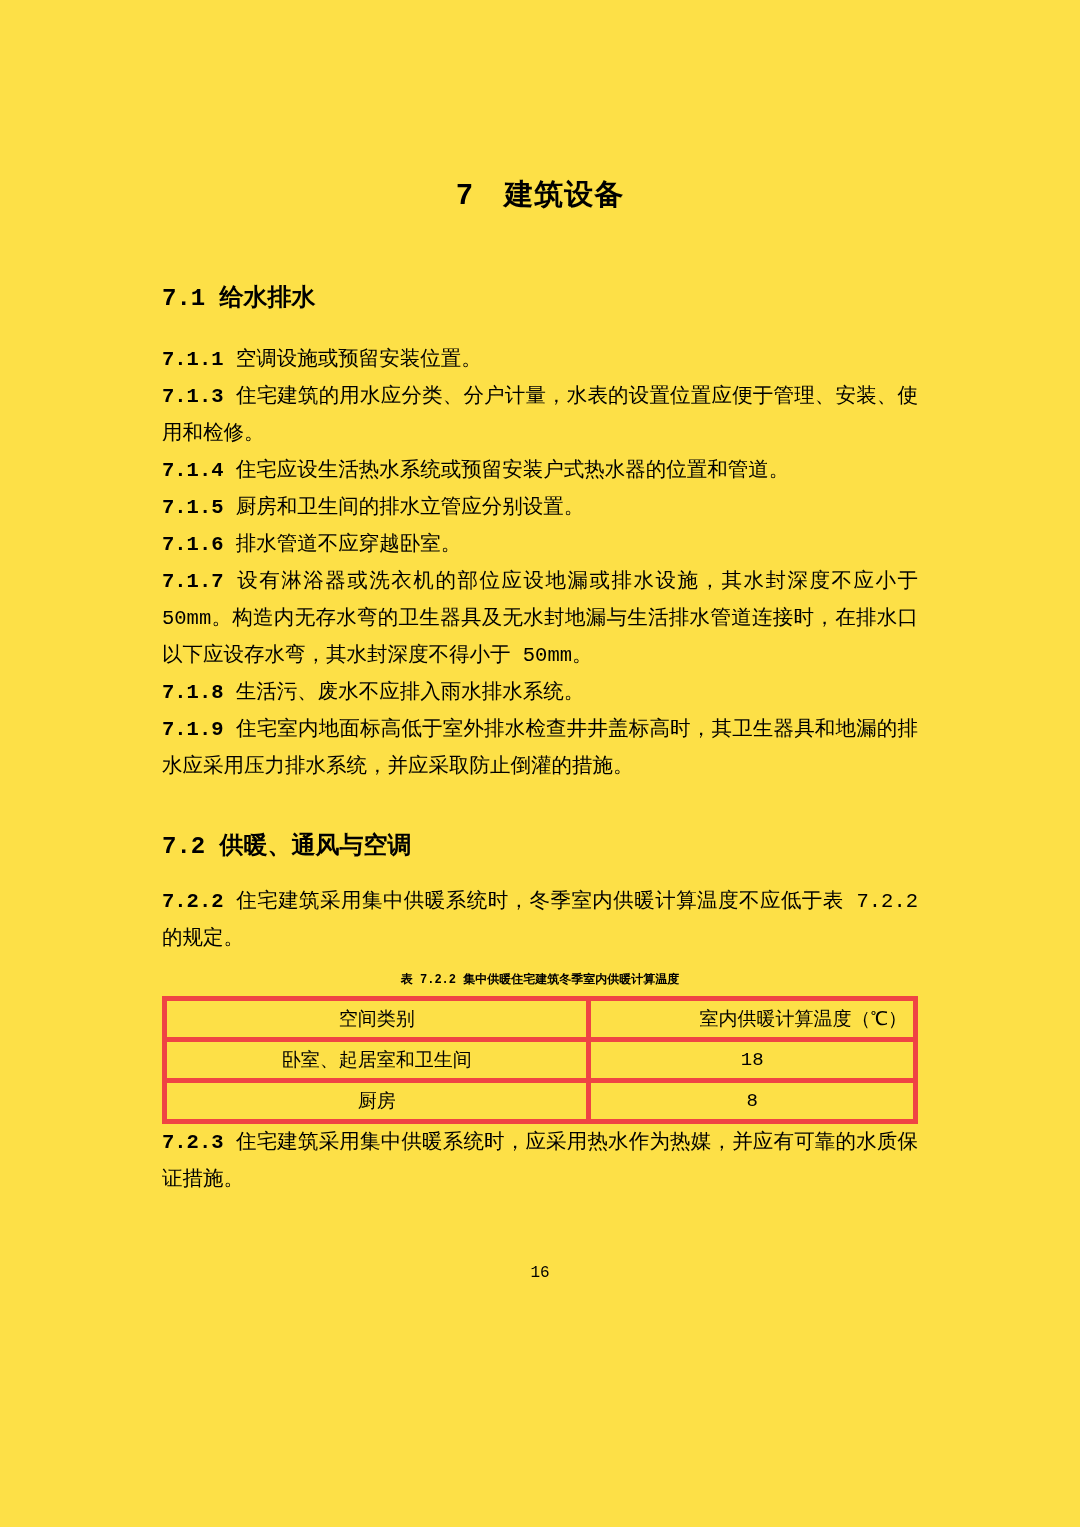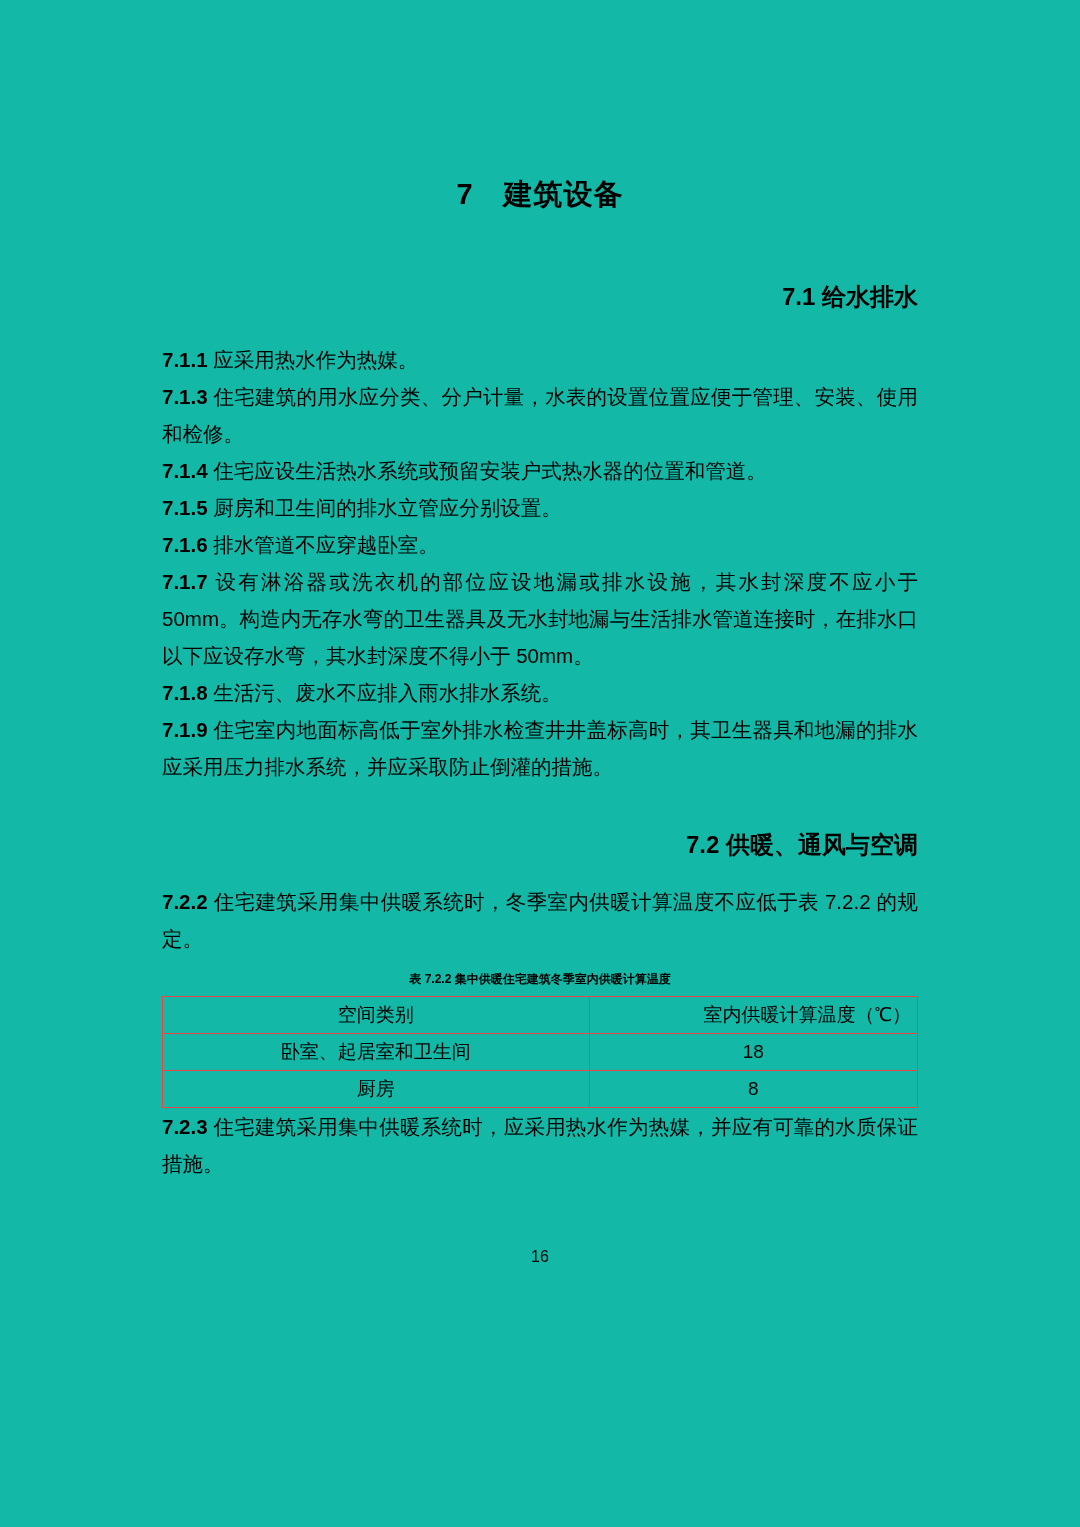--- a/index.html
+++ b/index.html
@@ -5,40 +5,40 @@
   html, body {
     margin: 0;
     padding: 0;
     background: #ffffff;
   }
   .page {
     position: relative;
     width: 1080px;
     height: 1527px;
     margin: 0 auto;
-    background: #14b8a6;
+    background: #fde047;
     color: #000000;
-    font-family: Liberation Sans, sans-serif;
+    font-family: Liberation Mono, monospace;
     box-sizing: border-box;
     padding-top: 175px;
     overflow: hidden;
   }
   .content {
     width: 756px;
     margin: 0 auto;
   }
   .chapter-title {
     text-align: center;
     font-size: 29px;
     font-weight: bold;
     margin: 0;
     letter-spacing: 1px;
   }
   .section-heading {
-    text-align: right;
+    text-align: left;
     font-size: 24px;
     font-weight: bold;
     margin: 0;
   }
   .heading-7-1 {
     margin-top: 66px;
     margin-bottom: 28px;
   }
   .heading-7-2 {
     margin-top: 44px;
@@ -59,21 +59,21 @@
     font-weight: bold;
     margin: 14px 0 8px 0;
   }
   table.spec-table {
     width: 100%;
     border-collapse: collapse;
     font-size: 19px;
   }
   table.spec-table th,
   table.spec-table td {
-    border: 1px solid #ef4444;
+    border: 5px solid #ef4444;
     text-align: center;
     font-weight: normal;
     height: 36px;
     padding: 0 6px;
   }
   table.spec-table .col-left  { width: 56.5%; }
   table.spec-table .col-right { width: 43.5%; text-align: right; }
   .page-number {
     text-align: center;
     font-size: 16px;
@@ -83,21 +83,21 @@
 </head>
 <body>
 
 <div class="page">
   <div class="content">
 
     <h1 class="chapter-title">7　建筑设备</h1>
 
     <h2 class="section-heading heading-7-1">7.1 给水排水</h2>
 
-    <p class="clause"><b>7.1.1</b> <span>应采用热水作为热媒。</span></p>
+    <p class="clause"><b>7.1.1</b> <span>空调设施或预留安装位置。</span></p>
     <p class="clause"><b>7.1.3</b> <span>住宅建筑的用水应分类、分户计量，水表的设置位置应便于管理、安装、使用和检修。</span></p>
     <p class="clause"><b>7.1.4</b> <span>住宅应设生活热水系统或预留安装户式热水器的位置和管道。</span></p>
     <p class="clause"><b>7.1.5</b> <span>厨房和卫生间的排水立管应分别设置。</span></p>
     <p class="clause"><b>7.1.6</b> <span>排水管道不应穿越卧室。</span></p>
     <p class="clause"><b>7.1.7</b> <span>设有淋浴器或洗衣机的部位应设地漏或排水设施，其水封深度不应小于 50mm。构造内无存水弯的卫生器具及无水封地漏与生活排水管道连接时，在排水口以下应设存水弯，其水封深度不得小于 50mm。</span></p>
     <p class="clause"><b>7.1.8</b> <span>生活污、废水不应排入雨水排水系统。</span></p>
     <p class="clause"><b>7.1.9</b> <span>住宅室内地面标高低于室外排水检查井井盖标高时，其卫生器具和地漏的排水应采用压力排水系统，并应采取防止倒灌的措施。</span></p>
 
     <h2 class="section-heading heading-7-2">7.2 供暖、通风与空调</h2>
 

